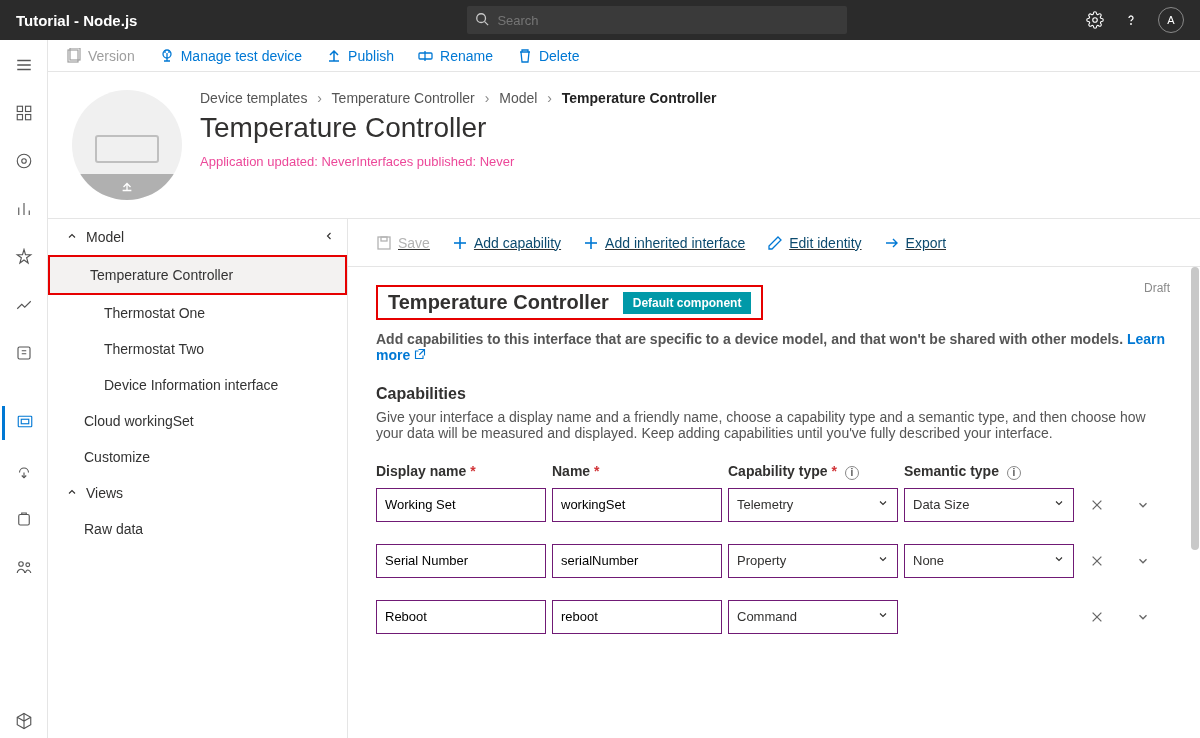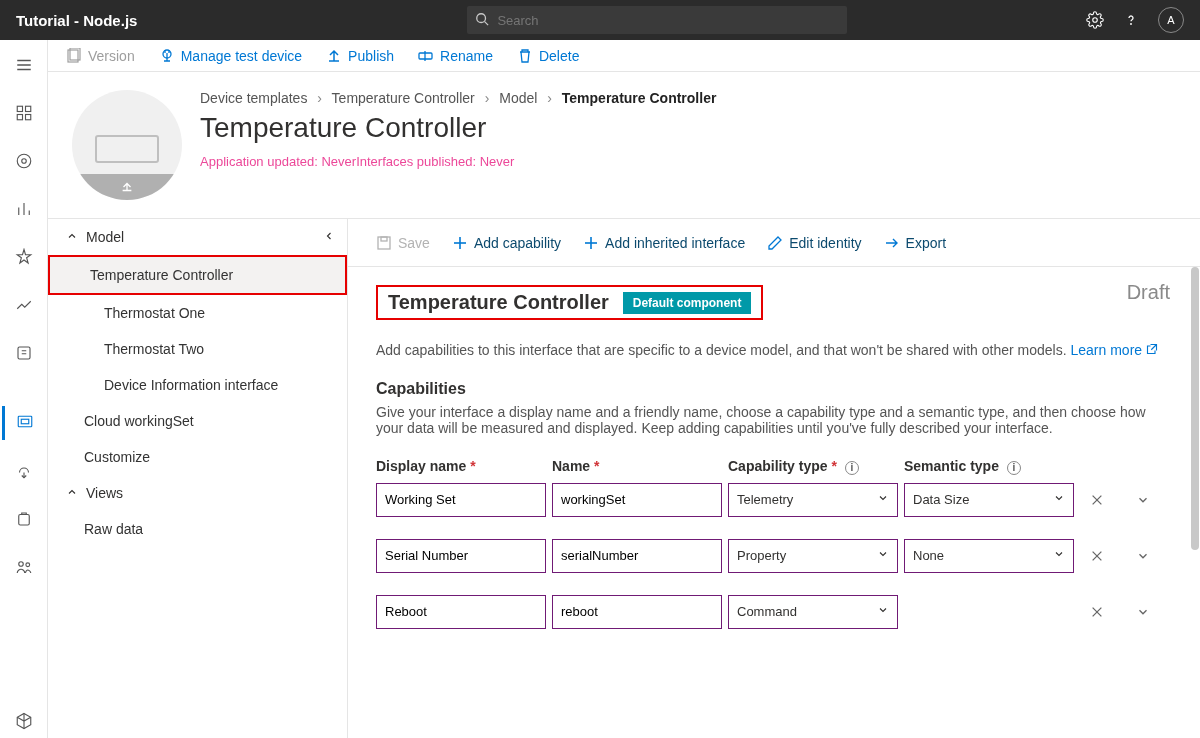--- a/index.html
+++ b/index.html
@@ -40,27 +40,27 @@
 .sidepanel { width: 300px; border-right: 1px solid #e5e5e5; overflow-y: auto; padding: 0 0 12px 0; }
 .sp-head { display: flex; align-items: center; justify-content: space-between; padding: 10px 12px 10px 18px; cursor: pointer; }
 .sp-head-left { display:flex; align-items:center; gap:8px; }
 .sp-node { padding: 10px 12px 10px 40px; cursor: pointer; font-size: 14px; color: #333; }
 .sp-node.lvl2 { padding-left: 56px; }
 .sp-node.lvl0 { padding-left: 36px; }
 .sp-node.selected { background: #f3f2f1; }
 .highlight-box { border: 2px solid #e60000; }
 
 .content { flex: 1; overflow-y: auto; padding: 0 28px 30px 28px; position: relative; }
-.content-toolbar { height: 48px; display: flex; align-items: center; gap: 22px; border-bottom: 1px solid #e5e5e5; margin-left: -28px; margin-right: -28px; padding: 0 28px; }
+.content-toolbar { height: 48px; display: flex; align-items: center; gap: 22px; border-bottom: 1px solid #e5e5e5; margin-left: -28px; margin-right: -28px; padding: 0 28px; text-decoration: underline; }
 .ct-cmd { display: flex; align-items: center; gap: 6px; font-size: 14px; cursor: pointer; }
 .ct-cmd.muted { color: #b3b3b3; cursor: default; }
 .ct-cmd.blue { color: #0c4a6e; }
 .ct-cmd svg { width:16px; height:16px; }
 .badge { background: #0099a8; color: #fff; font-size: 12px; font-weight:600; padding: 4px 10px; }
-.status-draft { position: absolute; right: 30px; top: 62px; color: #8a8a8a; font-size: 20px; }
+.status-draft { position: absolute; right: 30px; top: 62px; color: #8a8a8a; font-size: 12px; }
 .desc { color: #555; font-size: 14px; margin-bottom: 22px; }
 .desc a { color: #0078d4; text-decoration: none; }
 .ext-icon { display:inline-block; width:12px; height:12px; vertical-align:top; }
 
 .cap-head { font-size: 16px; font-weight: 700; margin-bottom: 6px; }
 .cap-table-head { display: grid; grid-template-columns: 170px 170px 170px 170px 40px 40px; gap: 6px; margin: 18px 0 8px 0; font-size: 14px; font-weight:600; }
 .req { color: #d13438; }
 .info-icon { display:inline-flex; width:14px; height:14px; border:1px solid #888; border-radius:50%; font-size:10px; align-items:center; justify-content:center; color:#555; margin-left:4px; }
 .cap-row { display: grid; grid-template-columns: 170px 170px 170px 170px 40px 40px; gap: 6px; margin-bottom: 22px; align-items: center; }
 .field { height: 34px; border: 1px solid #701a75; padding: 0 8px; font-size: 13px; display: flex; align-items: center; background:#fff; }
@@ -325,21 +325,21 @@
 
         <div class="status-draft">Draft</div>
 
         <div style="margin-top:18px;">
           <div class="section-highlight">
             <h2 style="font-size:20px;font-weight:600;">Temperature Controller</h2>
             <span class="badge">Default component</span>
           </div>
         </div>
 
-        <p class="desc" style="margin-top:22px;">
+        <p class="desc" style="margin-top:11px;font-weight:bold;">
           <span>Add capabilities to this interface that are specific to a device model, and that won't be shared with other models.</span>
           <a><span>Learn more</span> <span class="ext-icon"><svg width="12" height="12" viewBox="0 0 16 16" fill="none" stroke="#0078d4" stroke-width="1.5">
                   <path d="M6 2h8v8M14 2L7 9M12 10v4H2V4h4"></path>
                 </svg></span></a>
         </p>
 
         <div class="cap-head">Capabilities</div>
         <p class="desc">Give your interface a display name and a friendly name, choose a capability type and a semantic type, and then choose how your data will be measured and displayed. Keep adding capabilities until you've fully described your interface.</p>
 
         <div class="cap-table-head">

